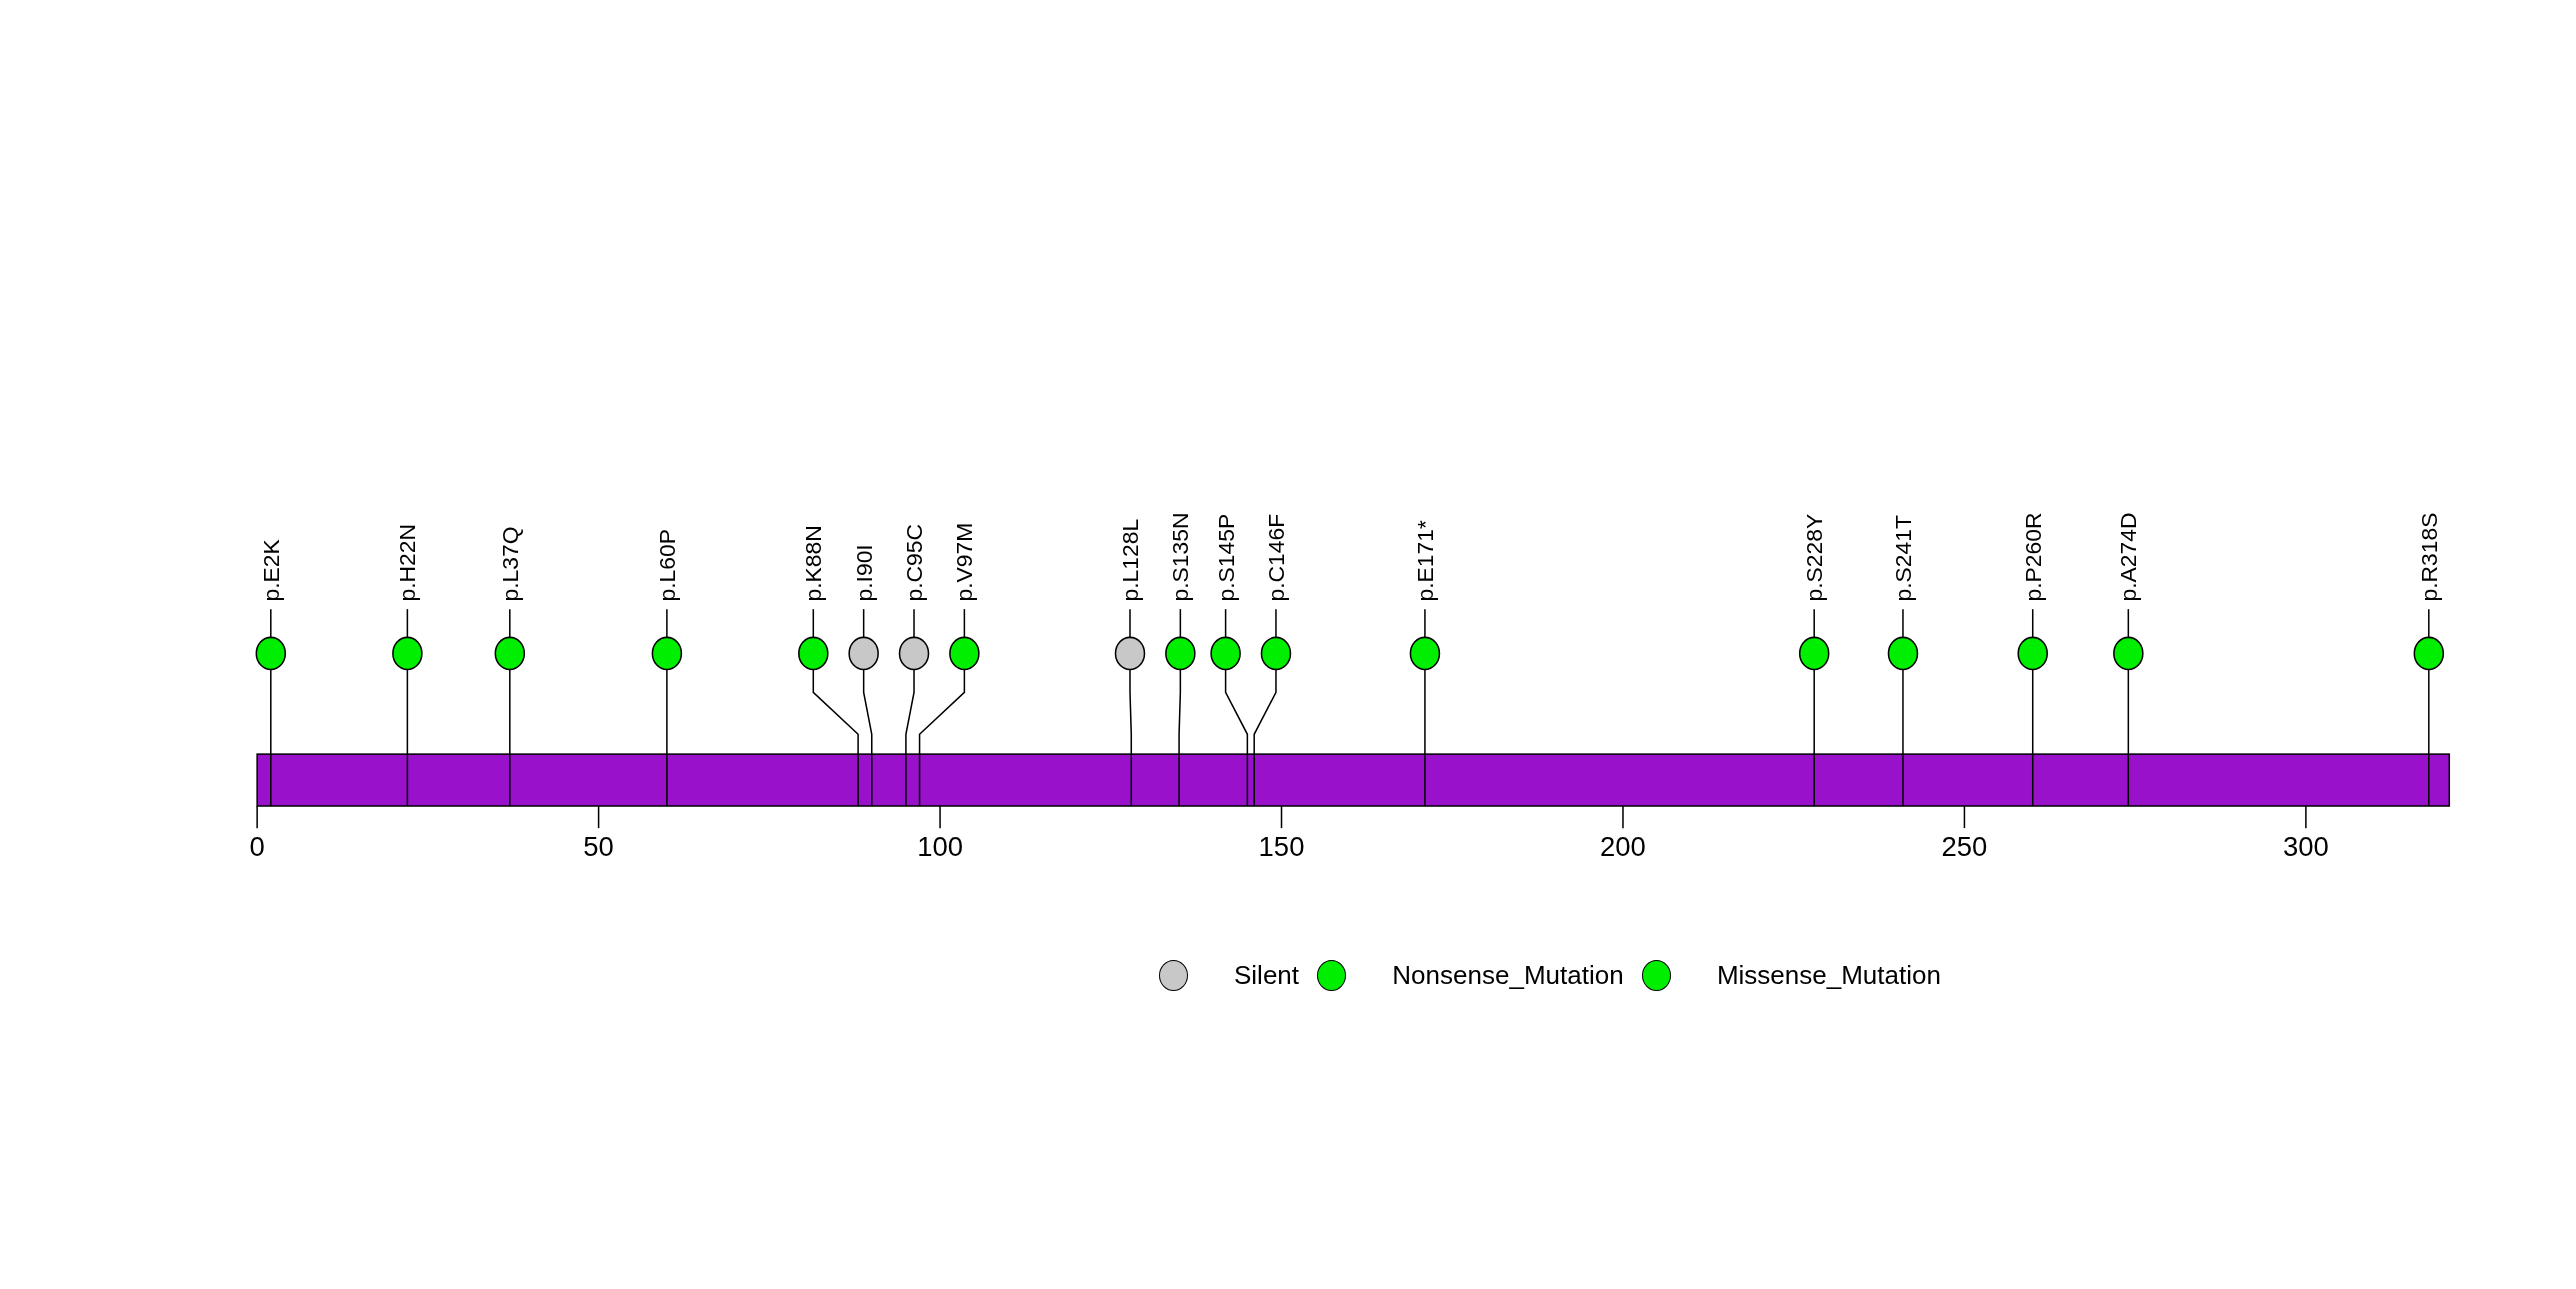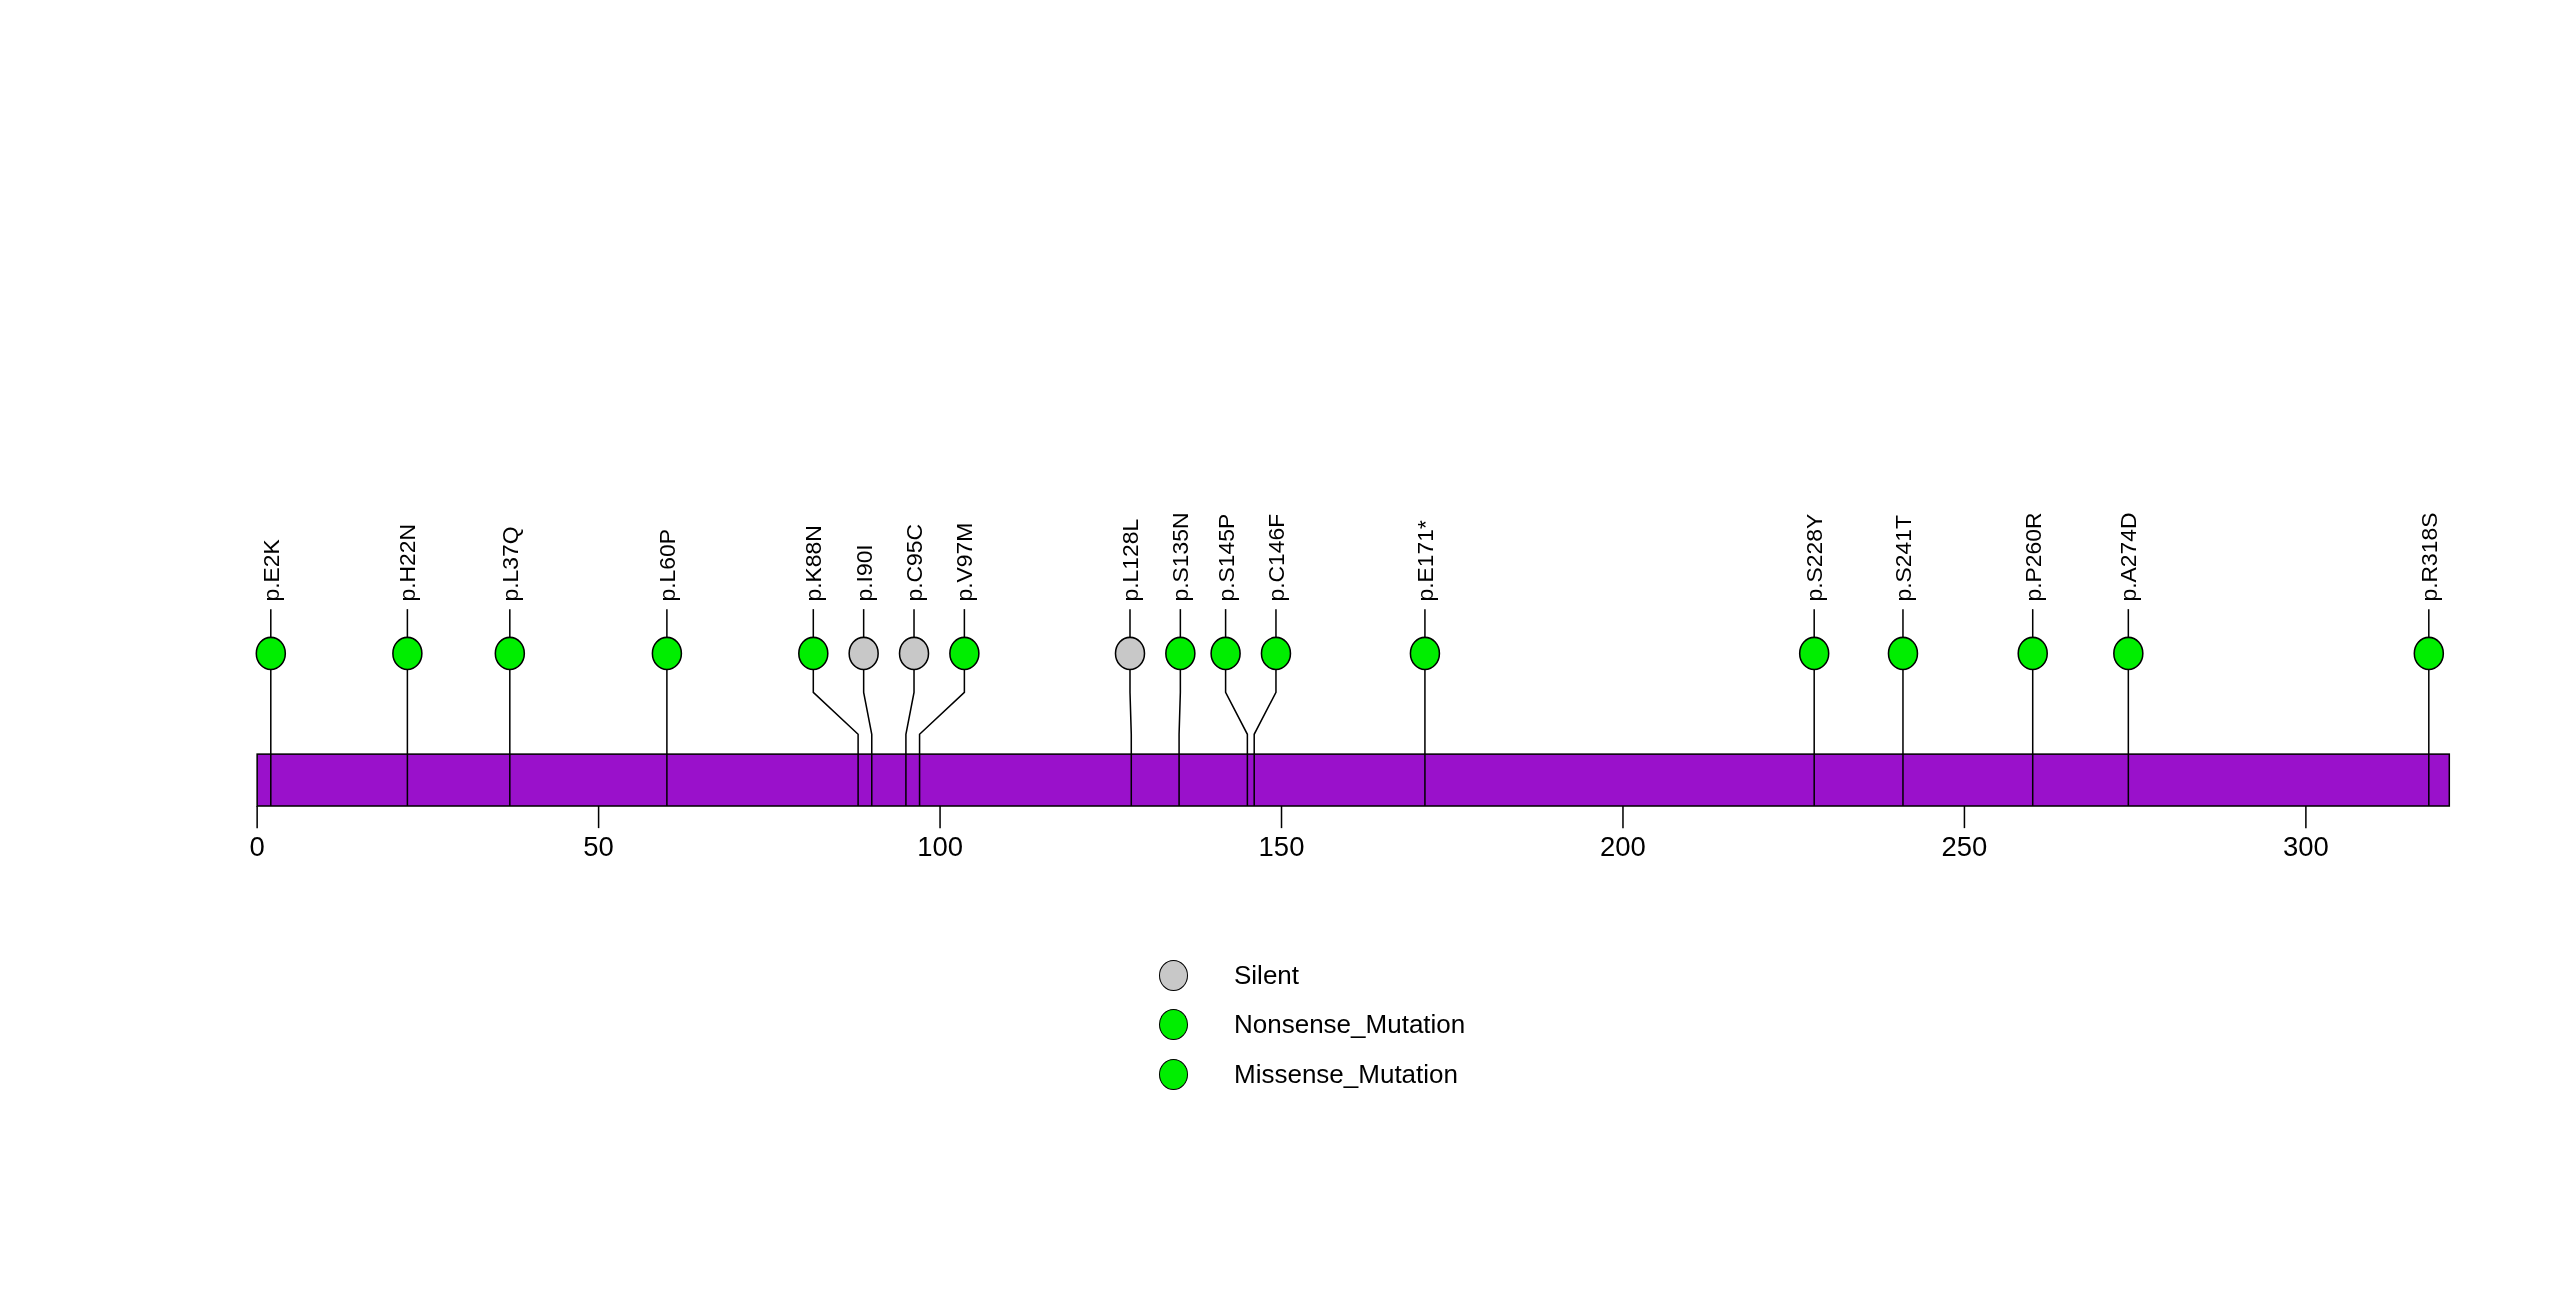--- a/index.html
+++ b/index.html
@@ -13,21 +13,21 @@
   #plot-svg { position: absolute; left: 0; top: 0; }
   svg text {
     font-family: "Liberation Sans", sans-serif;
     fill: #000000;
   }
   .legend {
     position: absolute;
     left: 1159px;
     top: 960px;
     display: flex;
-    flex-direction: column;
+    flex-direction: row;
     gap: 18.3px;
   }
   .legend-row {
     display: flex;
     align-items: center;
     gap: 46px;
   }
   .swatch {
     width: 29px;
     height: 31px;

